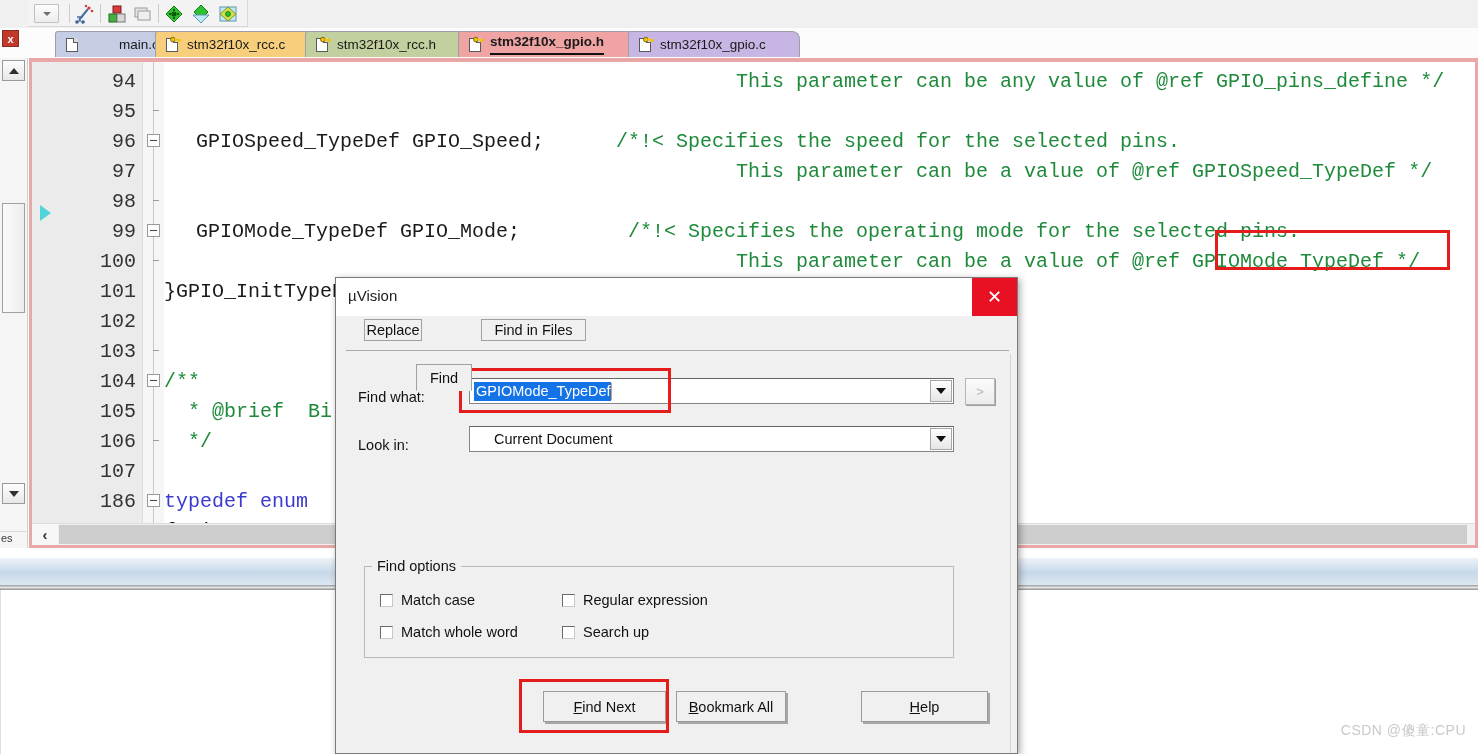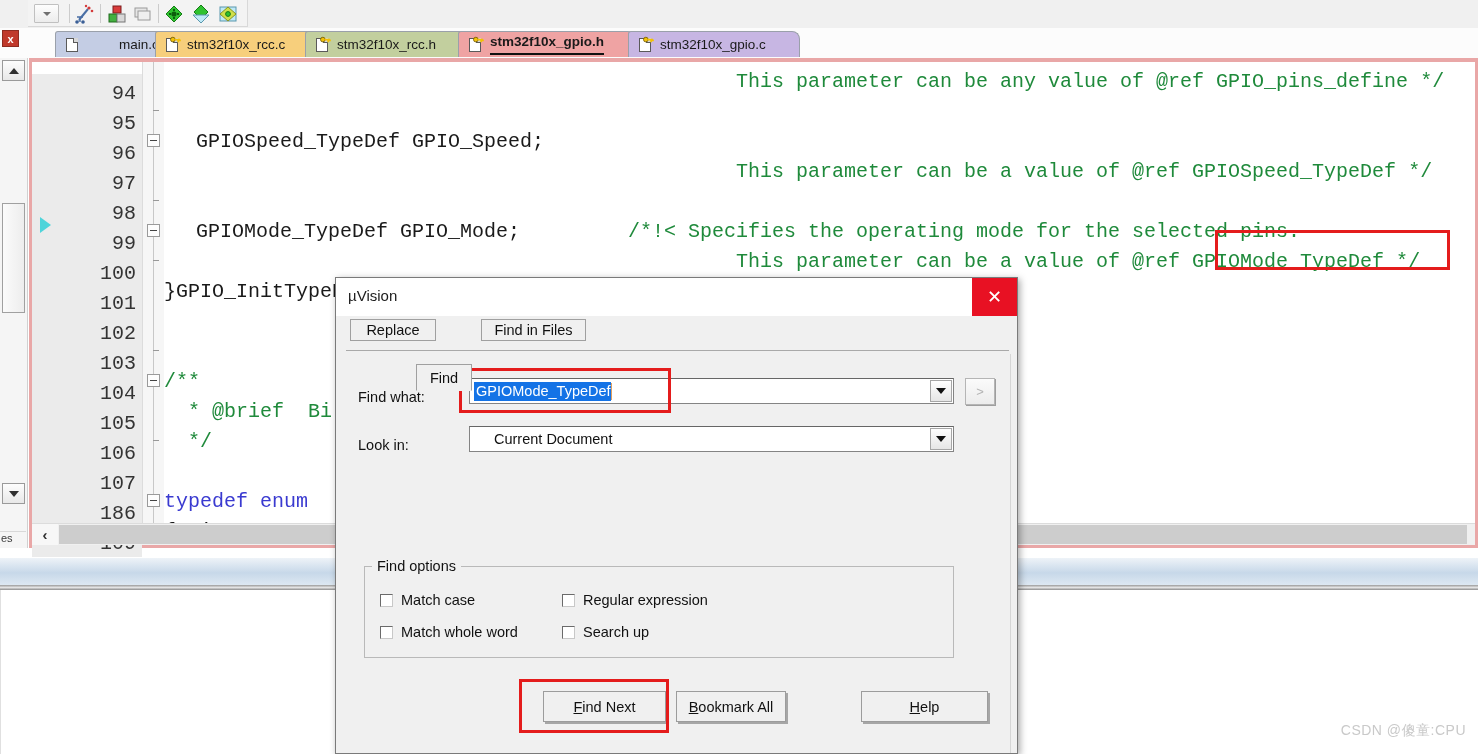--- a/index.html
+++ b/index.html
@@ -103,21 +103,20 @@
   }
 
   
   .editor-frame {
     position:absolute; left:29px; top:58px; width:1449px; height:490px;
     background:#ffffff; border:3px solid #e9a7a7; border-top-width:4px;
   }
   .gutter {
     position:absolute; left:0; top:0; width:110px; height:100%;
     background:#ebebeb;
-    margin-top:12px;
   }
   .foldcol {
     position:absolute; left:110px; top:0; width:22px; height:100%;
     background:#f6f6f6; border-left:1px solid #dcdcdc;
   }
   .fold-line { position:absolute; left:10px; top:0; width:1px; height:100%; background:#c8c8c8; }
   .code-area {
     position:absolute; left:132px; top:0; right:0; bottom:0;
     background:#ffffff; overflow:hidden;
   }
@@ -457,20 +456,21 @@
       <div class="foldbox" style="top:312px"></div>
       <div class="foldtick" style="top:378px"></div>
       <div class="foldbox" style="top:432px"></div>
     </div>
 
     <div class="code-area">
 
       <div class="codeline cmt" style="top:10px; left:476px">        This parameter can be any value of @ref GPIO_pins_define */</div>
 
       <div class="codeline" style="top:70px">  GPIOSpeed_TypeDef GPIO_Speed;</div>
+      <div class="codeline cmt" style="top:70px; left:428px">  /*!&lt; Specifies the speed for the selected pins.</div>
 
       <div class="codeline cmt" style="top:100px; left:476px">        This parameter can be a value of @ref GPIOSpeed_TypeDef */</div>
 
       <div class="codeline" style="top:160px">  GPIOMode_TypeDef GPIO_Mode;</div>
       <div class="codeline cmt" style="top:160px; left:428px">   /*!&lt; Specifies the operating mode for the selected pins.</div>
 
       <div class="codeline cmt" style="top:190px; left:476px">        This parameter can be a value of @ref GPIOMode_TypeDef */</div>
 
       <div class="codeline" style="top:220px; left:0px">}GPIO_InitTypeDef;</div>
 
@@ -500,21 +500,21 @@
   <div class="dialog">
 
     <div class="dlg-title">
       <span>µVision</span>
       <div class="dlg-close">✕</div>
     </div>
 
     <div class="dlg-body">
 
       <div class="tabstrip-line"></div>
-      <div class="dtab" style="left:14px; width:86px;">Replace</div>
+      <div class="dtab" style="left:28px; width:58px;">Replace</div>
       <div class="dtab active" style="left:80px; width:56px;">Find</div>
       <div class="dtab" style="left:145px; width:105px;">Find in Files</div>
 
       <div class="dlg-label" style="left:22px; top:73px;">Find what:</div>
       <div class="textfield" style="left:133px; top:62px; width:485px; height:26px;">
         <span class="sel-text">GPIOMode_TypeDef</span>
           <span class="caret"></span>
         <div class="combo-btn"></div>
       </div>
       <div class="red-hl" style="left:123px; top:52px; width:212px; height:45px;"></div>

